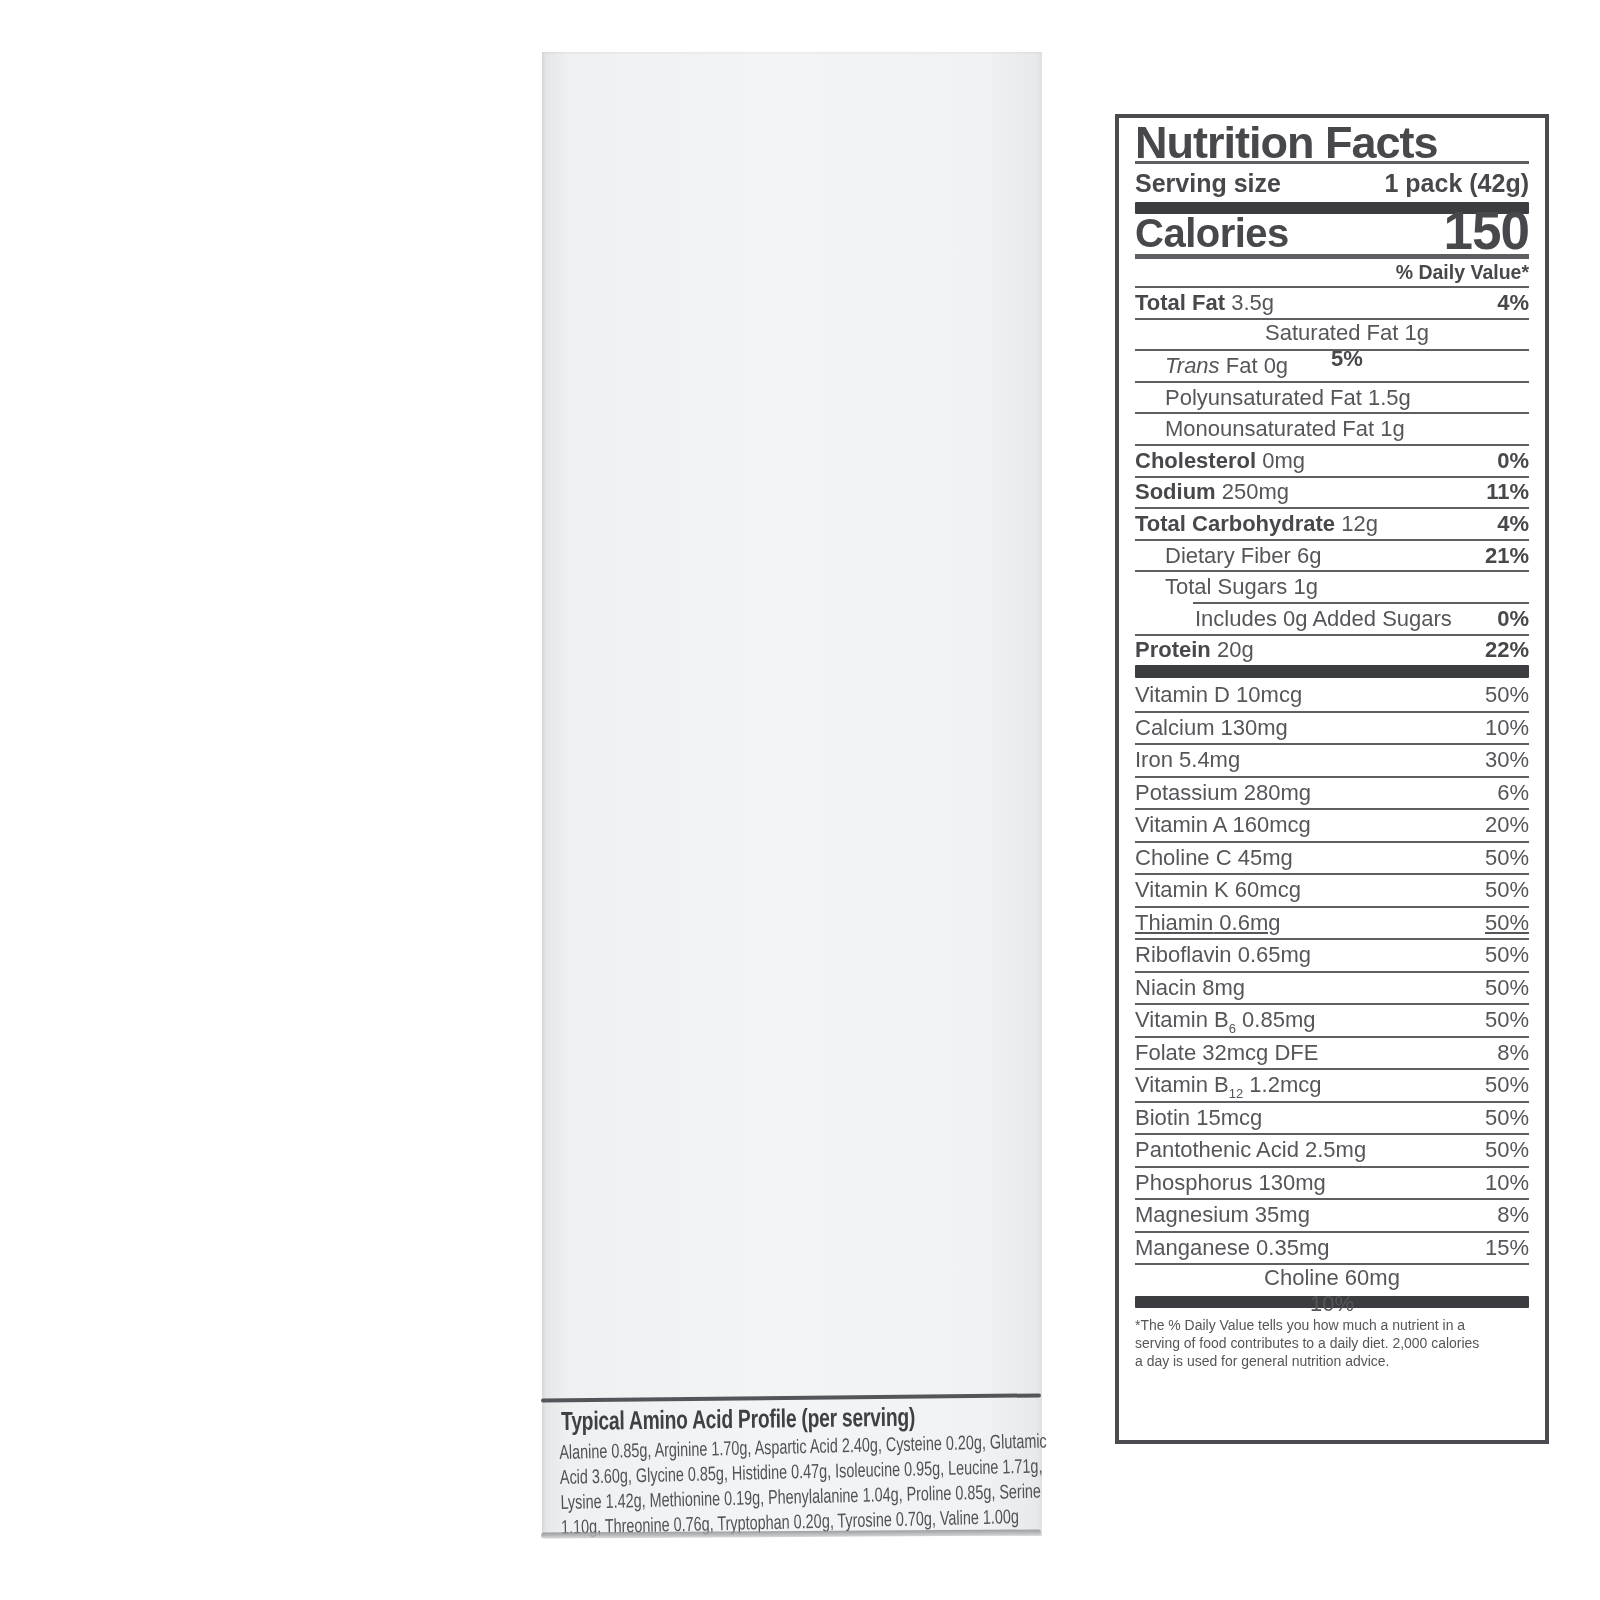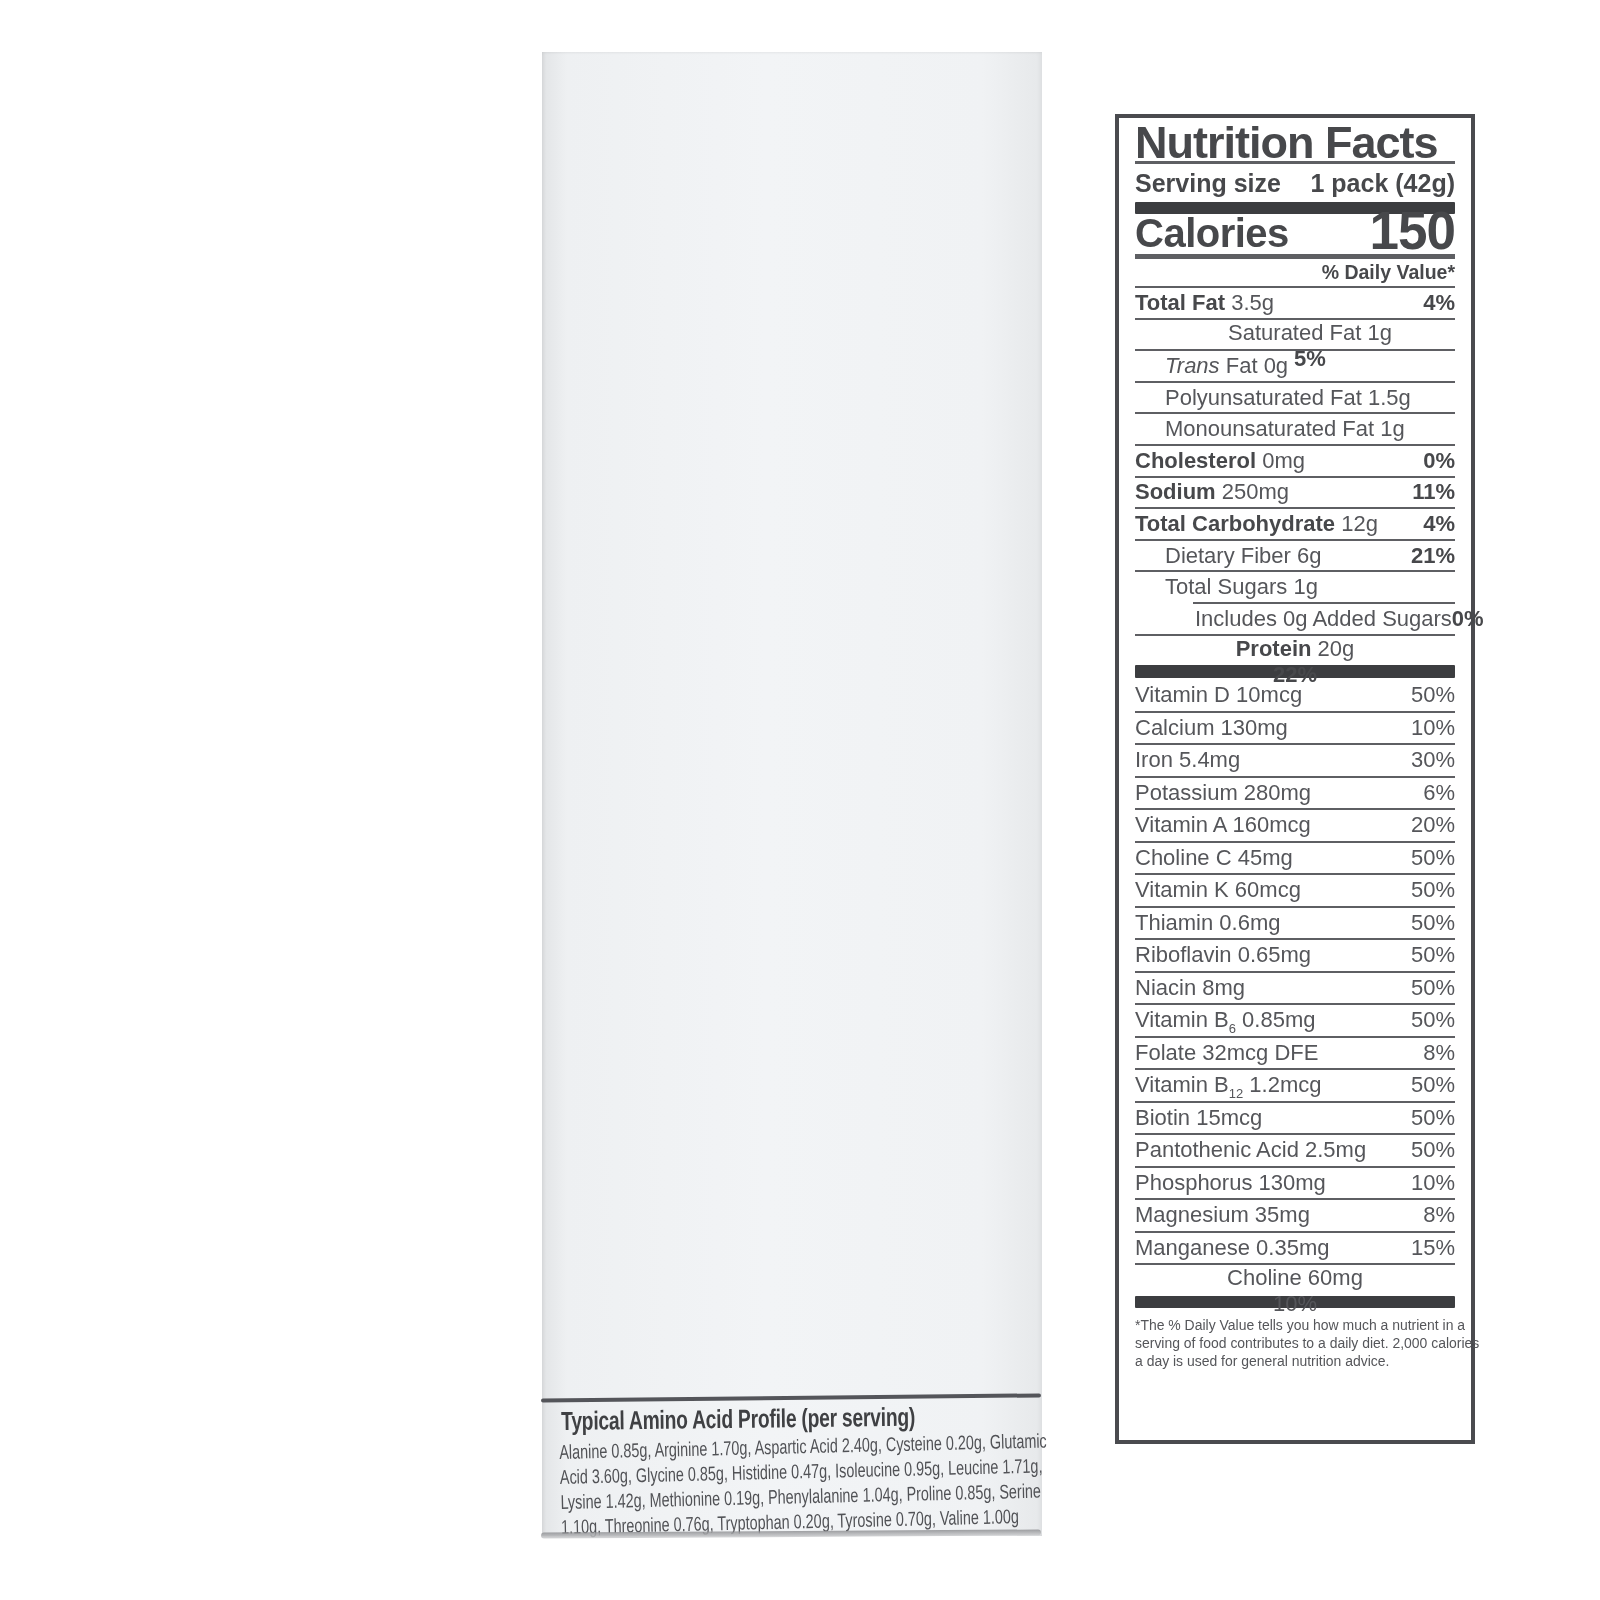--- a/index.html
+++ b/index.html
@@ -14,21 +14,21 @@
   html,body{width:1600px;height:1600px;background:var(--page);
     font-family:"Liberation Sans","DejaVu Sans",sans-serif;}
   .page{position:relative;width:1600px;height:1600px;overflow:hidden;background:var(--page);}
 
   
   .strip{position:absolute;left:542px;top:52px;width:500px;height:1484px;
     background:linear-gradient(90deg,#e2e4e6 0%,#eef0f2 5%,#f2f4f6 45%,#f0f2f4 88%,#e7e9eb 99%);
     box-shadow:inset 2px 0 3px rgba(0,0,0,.06), inset -2px 0 4px rgba(0,0,0,.05);}
 
   
-  .nf-box{position:absolute;left:573px;top:62px;width:360px;height:1330px;
+  .nf-box{position:absolute;left:573px;top:62px;width:434px;height:1330px;
     border:4px solid #4a4b4f;background:transparent;padding:0 16px;}
   .nf-title{height:46px;border-bottom:3px solid var(--rule);
     font-size:45px;line-height:50px;font-weight:bold;color:var(--ink);letter-spacing:-1px;}
   .serving-row{height:38px;display:flex;justify-content:space-between;align-items:center;
     font-size:25px;font-weight:bold;color:var(--ink);}
   .bar{background:var(--bar);border-radius:1px;}
   .bar-12{height:12px;}
   .bar-13{height:13px;}
   .aps{height:27px;display:flex;align-items:flex-end;padding-bottom:1px;
     font-size:20px;font-weight:bold;color:var(--ink);}
@@ -161,21 +161,21 @@
           </div>
           <div class="nf-row macro">
             <div class="rule" style="margin-left: 58px;"></div>
             <div class="rc" style="padding-left: 60px;">
               <span class="lbl"><span>Includes 0g Added Sugars</span></span>
               <span class="dv b">0%</span>
             </div>
           </div>
           <div class="nf-row macro">
             <div class="rule"></div>
-            <div class="rc" style="padding-left: 0px; flex-direction: column;">
+            <div class="rc" style="padding-left: 0px;">
               <span class="lbl"><span class="b">Protein</span> 20g</span>
               <span class="dv b">22%</span>
             </div>
           </div>
         </div>
 
       <div class="bar bar-13"></div>
 
       <div id="micro-rows">
           <div class="nf-row micro">
@@ -222,21 +222,21 @@
           </div>
           <div class="nf-row micro">
             <div class="rule"></div>
             <div class="rc" style="padding-left: 0px;">
               <span class="lbl"><span>Vitamin K</span> 60mcg</span>
               <span class="dv">50%</span>
             </div>
           </div>
           <div class="nf-row micro">
             <div class="rule"></div>
-            <div class="rc" style="padding-left: 0px;">
+            <div class="rc" style="padding-left: 0px; text-decoration: underline;">
               <span class="lbl"><span>Thiamin</span> 0.6mg</span>
               <span class="dv">50%</span>
             </div>
           </div>
           <div class="nf-row micro">
             <div class="rule"></div>
             <div class="rc" style="padding-left: 0px;">
               <span class="lbl"><span>Riboflavin</span> 0.65mg</span>
               <span class="dv">50%</span>
             </div>

